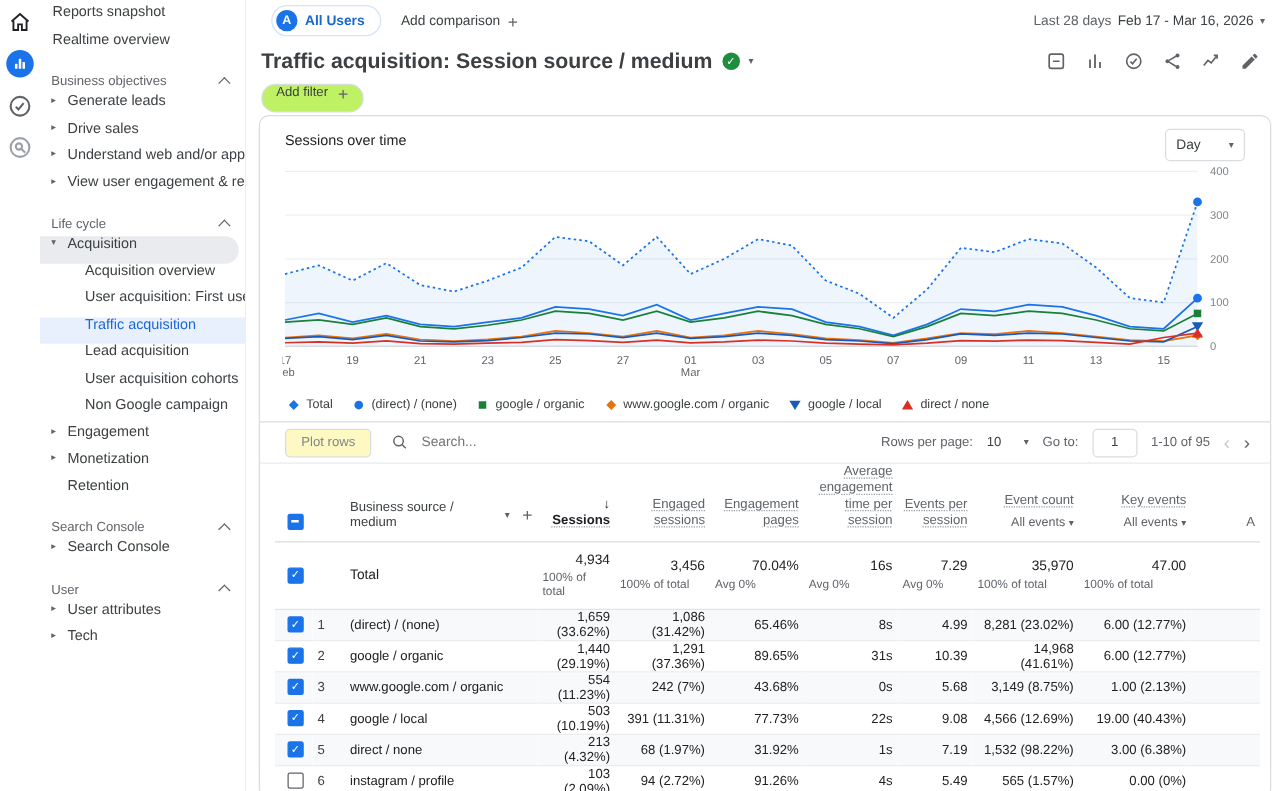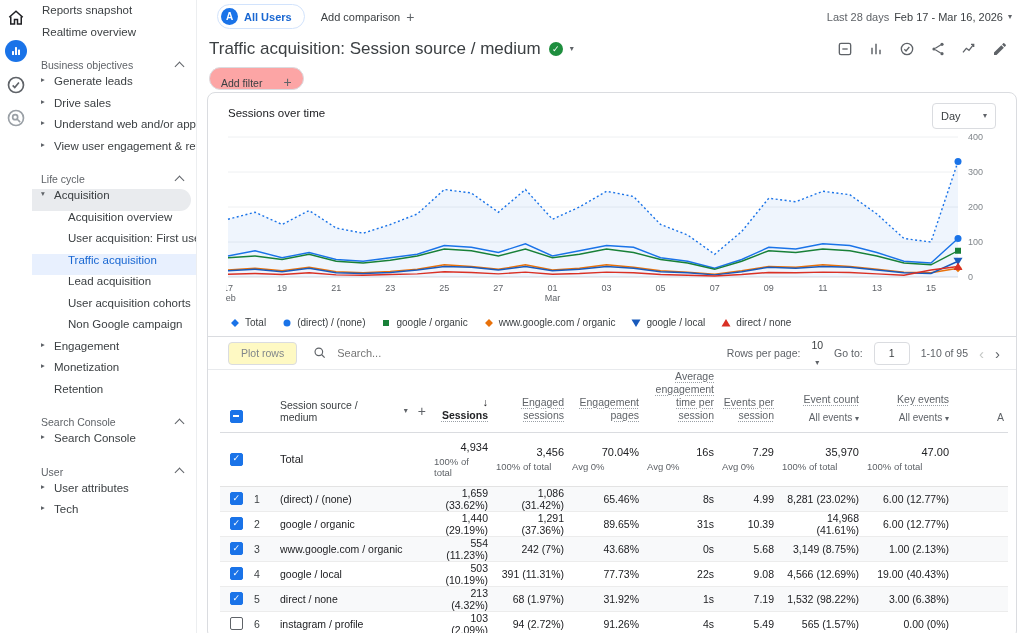--- a/index.html
+++ b/index.html
@@ -31,49 +31,49 @@
   .topbar{height:33px;display:flex;align-items:center;padding:0 12px 0 20px;}
   .chip-allusers{display:flex;align-items:center;gap:6px;height:23px;border:1px solid #d2e3fc;border-radius:13px;
                  padding:0 12px 0 3px;color:#1967d2;font-size:11px;font-weight:bold;cursor:pointer;background:#fff;}
   .chip-avatar{width:17px;height:17px;border-radius:50%;background:#1a73e8;color:#fff;display:flex;align-items:center;justify-content:center;font-size:10px;font-weight:bold;}
   .add-comparison{margin-left:16px;font-size:11px;color:#3c4043;display:flex;gap:6px;align-items:center;cursor:pointer;}
   .plus-glyph{font-size:14px;color:#5f6368;line-height:1;}
   .datepicker{margin-left:auto;display:flex;align-items:center;gap:5px;font-size:11px;color:#3c4043;cursor:pointer;}
   .datepicker .preset{color:#5f6368;}
 
   .title-row{height:32px;display:flex;align-items:center;padding:0 16px 0 12px;}
-  .report-title{font-size:17px;color:#3c4043;}
+  .report-title{font-size:17px;color:#3c4043;font-weight:bold;}
   .verified-badge{width:14px;height:14px;border-radius:50%;background:#1e8e3e;color:#fff;font-size:9px;display:flex;align-items:center;justify-content:center;margin-left:8px;}
   .title-caret{margin-left:7px;}
   .action-icons{margin-left:auto;display:flex;gap:15px;align-items:center;}
   .action-icons span{display:flex;cursor:pointer;}
 
   .filter-row{height:27px;display:flex;align-items:center;padding-left:12px;}
-  .add-filter-chip{display:inline-flex;align-items:flex-end;gap:21px;height:21px;border:1px solid #dadce0;border-radius:12px;
-                   padding:0 11px;font-size:10.5px;color:#3c4043;cursor:pointer;background:#fca5a5;}
+  .add-filter-chip{display:inline-flex;align-items:flex-start;gap:8px;height:21px;border:1px solid #dadce0;border-radius:12px;
+                   padding:0 11px;font-size:10.5px;color:#3c4043;cursor:pointer;background:#bef264;}
 
   
   .card{margin:0 7px 0 10px;border:1px solid #dadce0;border-radius:8px;height:545px;background:#fff;overflow:hidden;}
   .chart-head{display:flex;justify-content:space-between;align-items:flex-start;padding:10px 20px 0;height:34px;box-sizing:border-box;}
   .chart-title{font-size:11.5px;color:#202124;padding-top:4px;}
   .day-select{width:64px;height:26px;border:1px solid #dadce0;border-radius:4px;display:flex;align-items:center;
               justify-content:space-between;padding:0 8px;font-size:11px;color:#3c4043;cursor:pointer;box-sizing:border-box;background:#fff;}
   .chart-wrap{padding-left:18px;}
   .legend{display:flex;gap:16px;align-items:center;padding:2px 0 8px 22px;}
   .legend-item{display:flex;align-items:center;gap:5px;font-size:10px;color:#3c4043;cursor:pointer;}
   .card-divider{border-top:1px solid #dadce0;}
 
   
   .table-toolbar{display:flex;align-items:center;height:32px;padding:0 16px 0 20px;border-bottom:1px solid #e8eaed;}
   .plot-rows-btn{height:23px;border:1px solid #dadce0;border-radius:4px;padding:0 12px;font-size:10.5px;color:#80868b;
                  background:#fef9c3;display:flex;align-items:center;font-family:inherit;cursor:pointer;}
   .search-box{display:flex;align-items:center;gap:8px;margin-left:16px;}
   .search-box input{border:none;outline:none;font-size:11px;width:110px;color:#202124;font-family:inherit;background:transparent;}
   .toolbar-right{margin-left:auto;display:flex;align-items:center;gap:11px;font-size:10.5px;color:#5f6368;}
-  .rpp{display:flex;align-items:center;gap:8px;color:#3c4043;cursor:pointer;flex-direction:column;}
+  .rpp{display:flex;align-items:center;gap:18px;color:#3c4043;cursor:pointer;}
   .goto-box{width:34px;height:21px;border:1px solid #dadce0;border-radius:4px;display:flex;align-items:center;justify-content:center;color:#3c4043;cursor:text;}
   .pg-chev{font-size:15px;color:#5f6368;cursor:pointer;line-height:1;}
   .pg-chev.disabled{color:#c4c7c5;}
 
   
   table.report{table-layout:fixed;border-collapse:collapse;width:788px;margin-left:12px;font-size:10.5px;}
   .report td{padding:0 4px;overflow:hidden;vertical-align:middle;}
   tr.thead td{vertical-align:bottom;padding-bottom:9px;border-bottom:1px solid #dadce0;}
   .dim-head-wrap{display:flex;align-items:center;gap:10px;padding-left:4px;}
   .dim-chip{display:flex;align-items:center;gap:6px;color:#3c4043;cursor:pointer;}
@@ -417,21 +417,21 @@
         <col style="width:90px">
           <col style="width:55px">
       </colgroup>
       <tbody>
           <tr class="thead">
             <td class="td-check"><span class="cb cb-ind"></span></td>
             <td></td>
             <td>
               <div class="dim-head-wrap">
                 <span class="dim-chip">
-                  <span>Session source / medium</span>
+                  <span>Business source / medium</span>
                   <span class="caret">▾</span>
                 </span>
                 <span class="plus-small">+</span>
               </div>
             </td>
             <td>
               <div class="colhead sorted"><span class="sortarrow">↓</span> <span class="ul">Sessions</span></div>
             </td>
             <td>
               <div class="colhead"><span class="ul">Engaged sessions</span></div>

